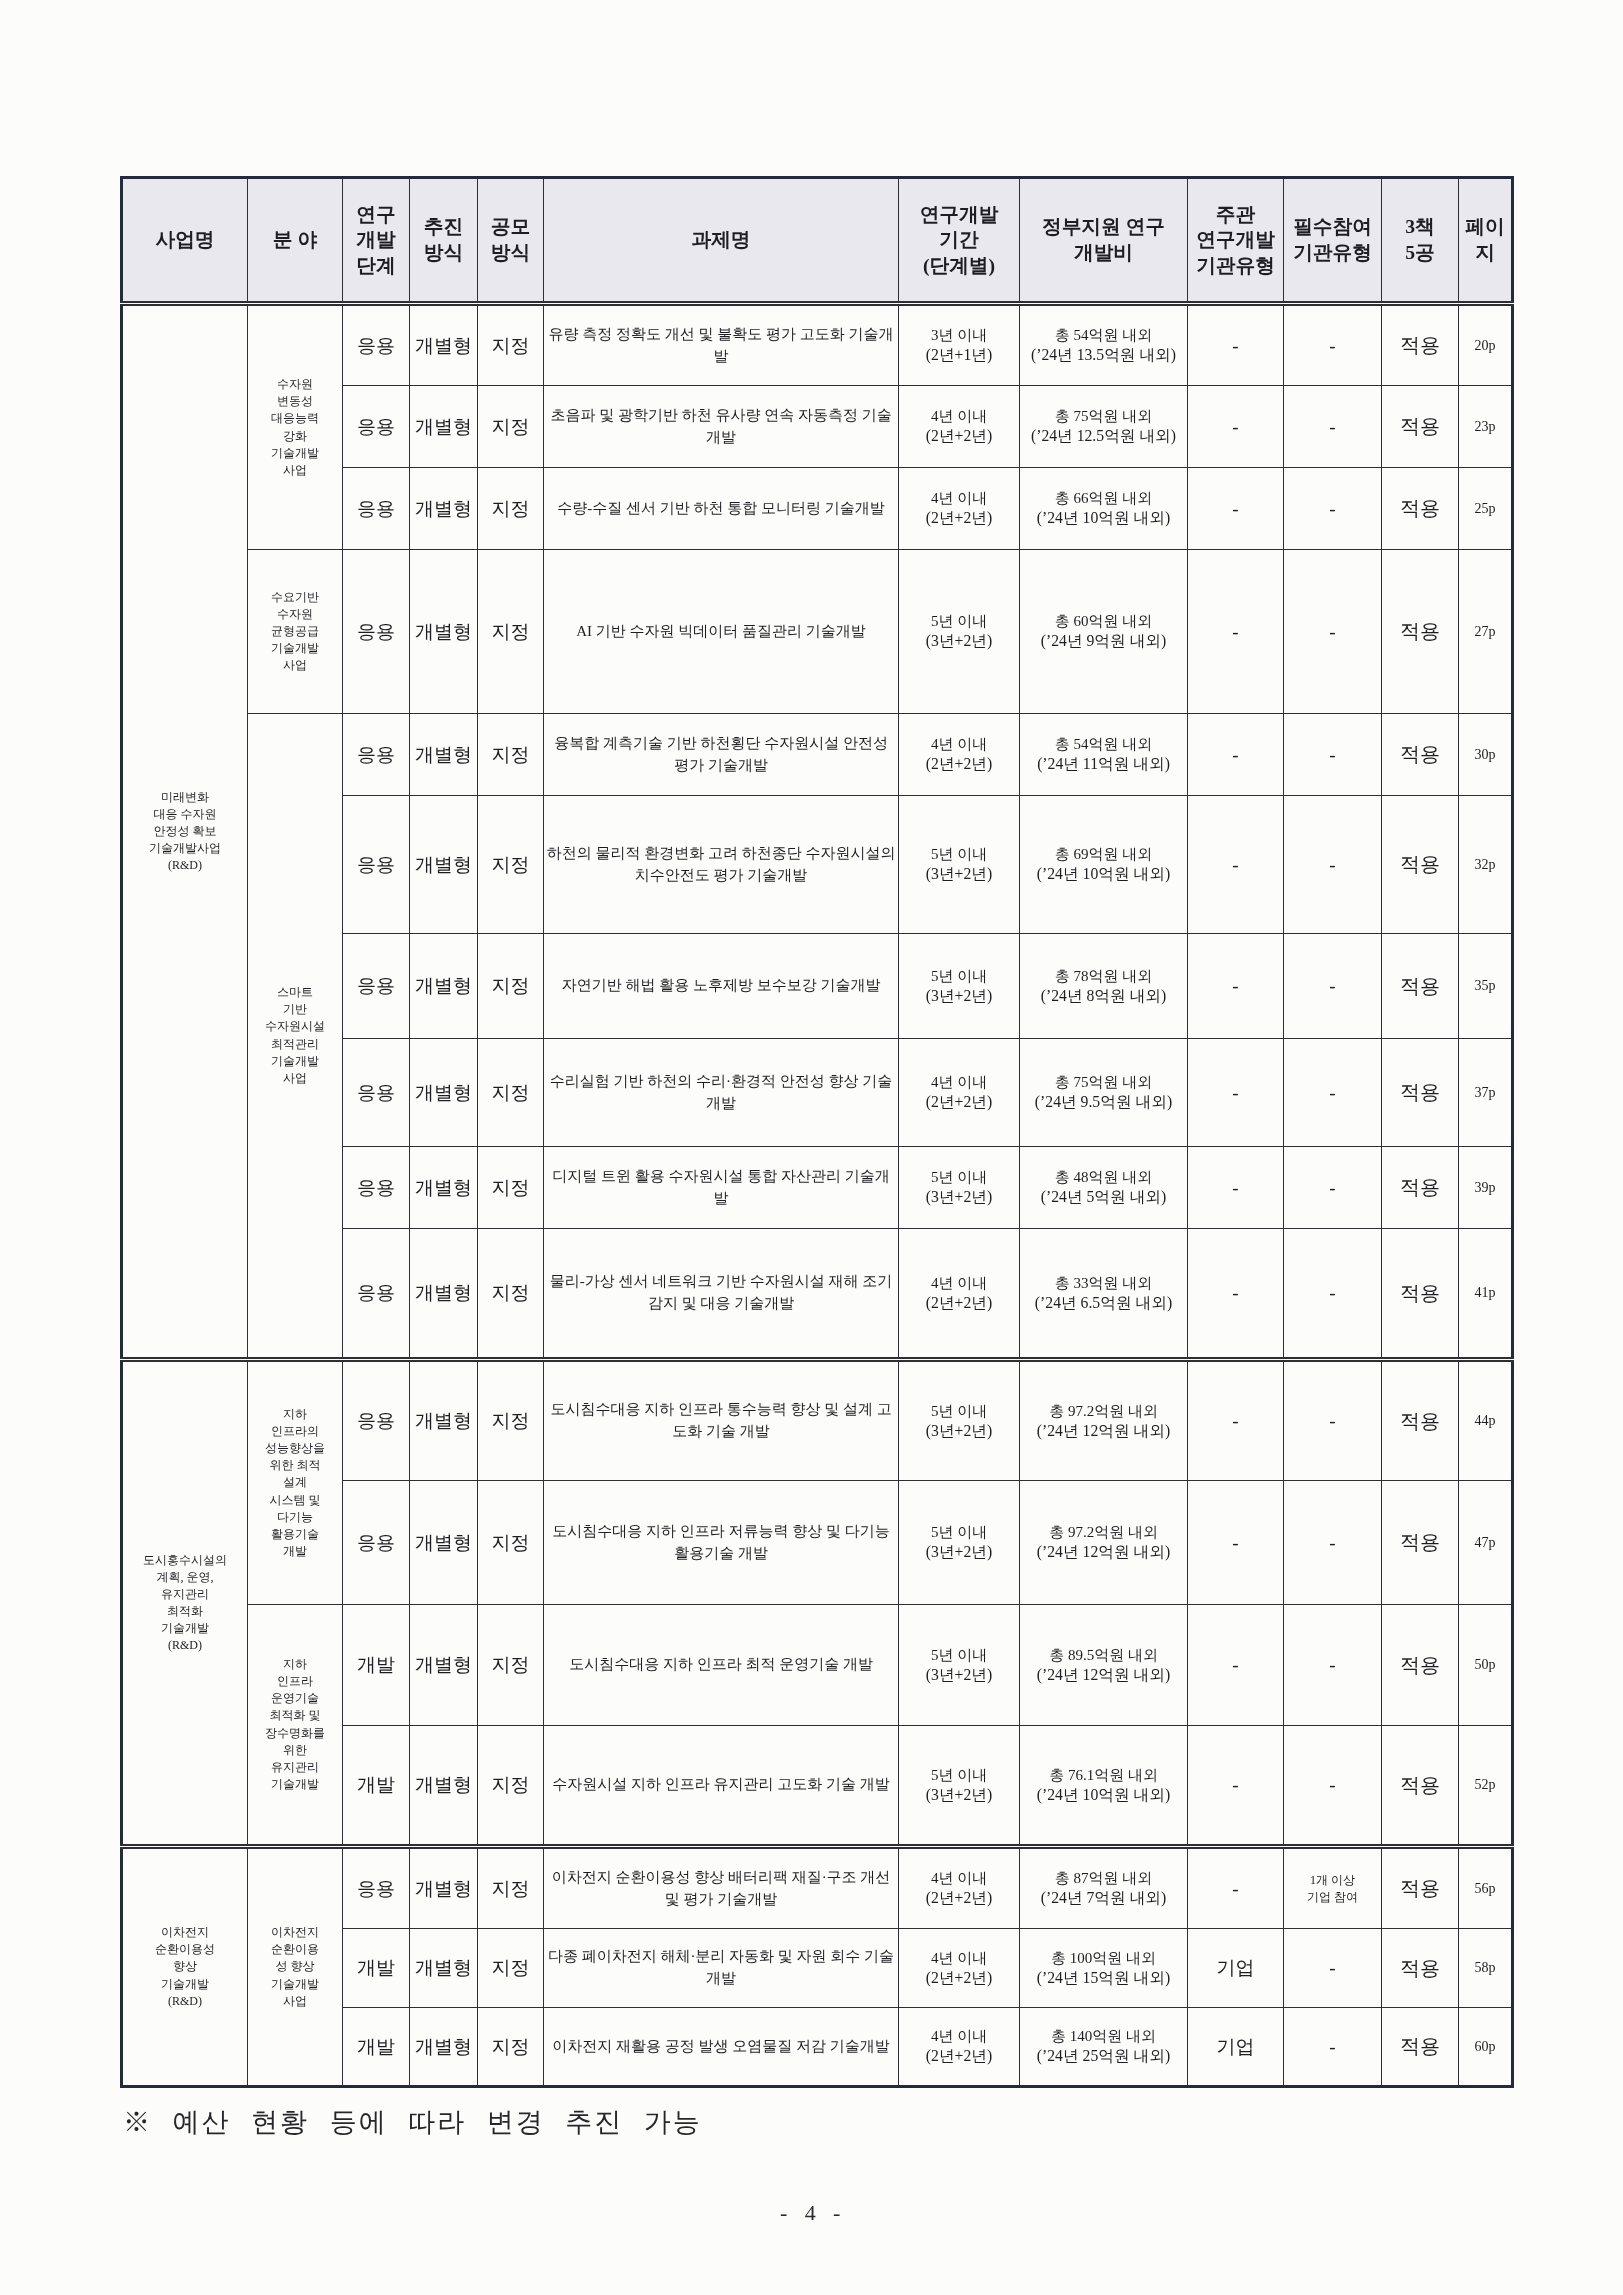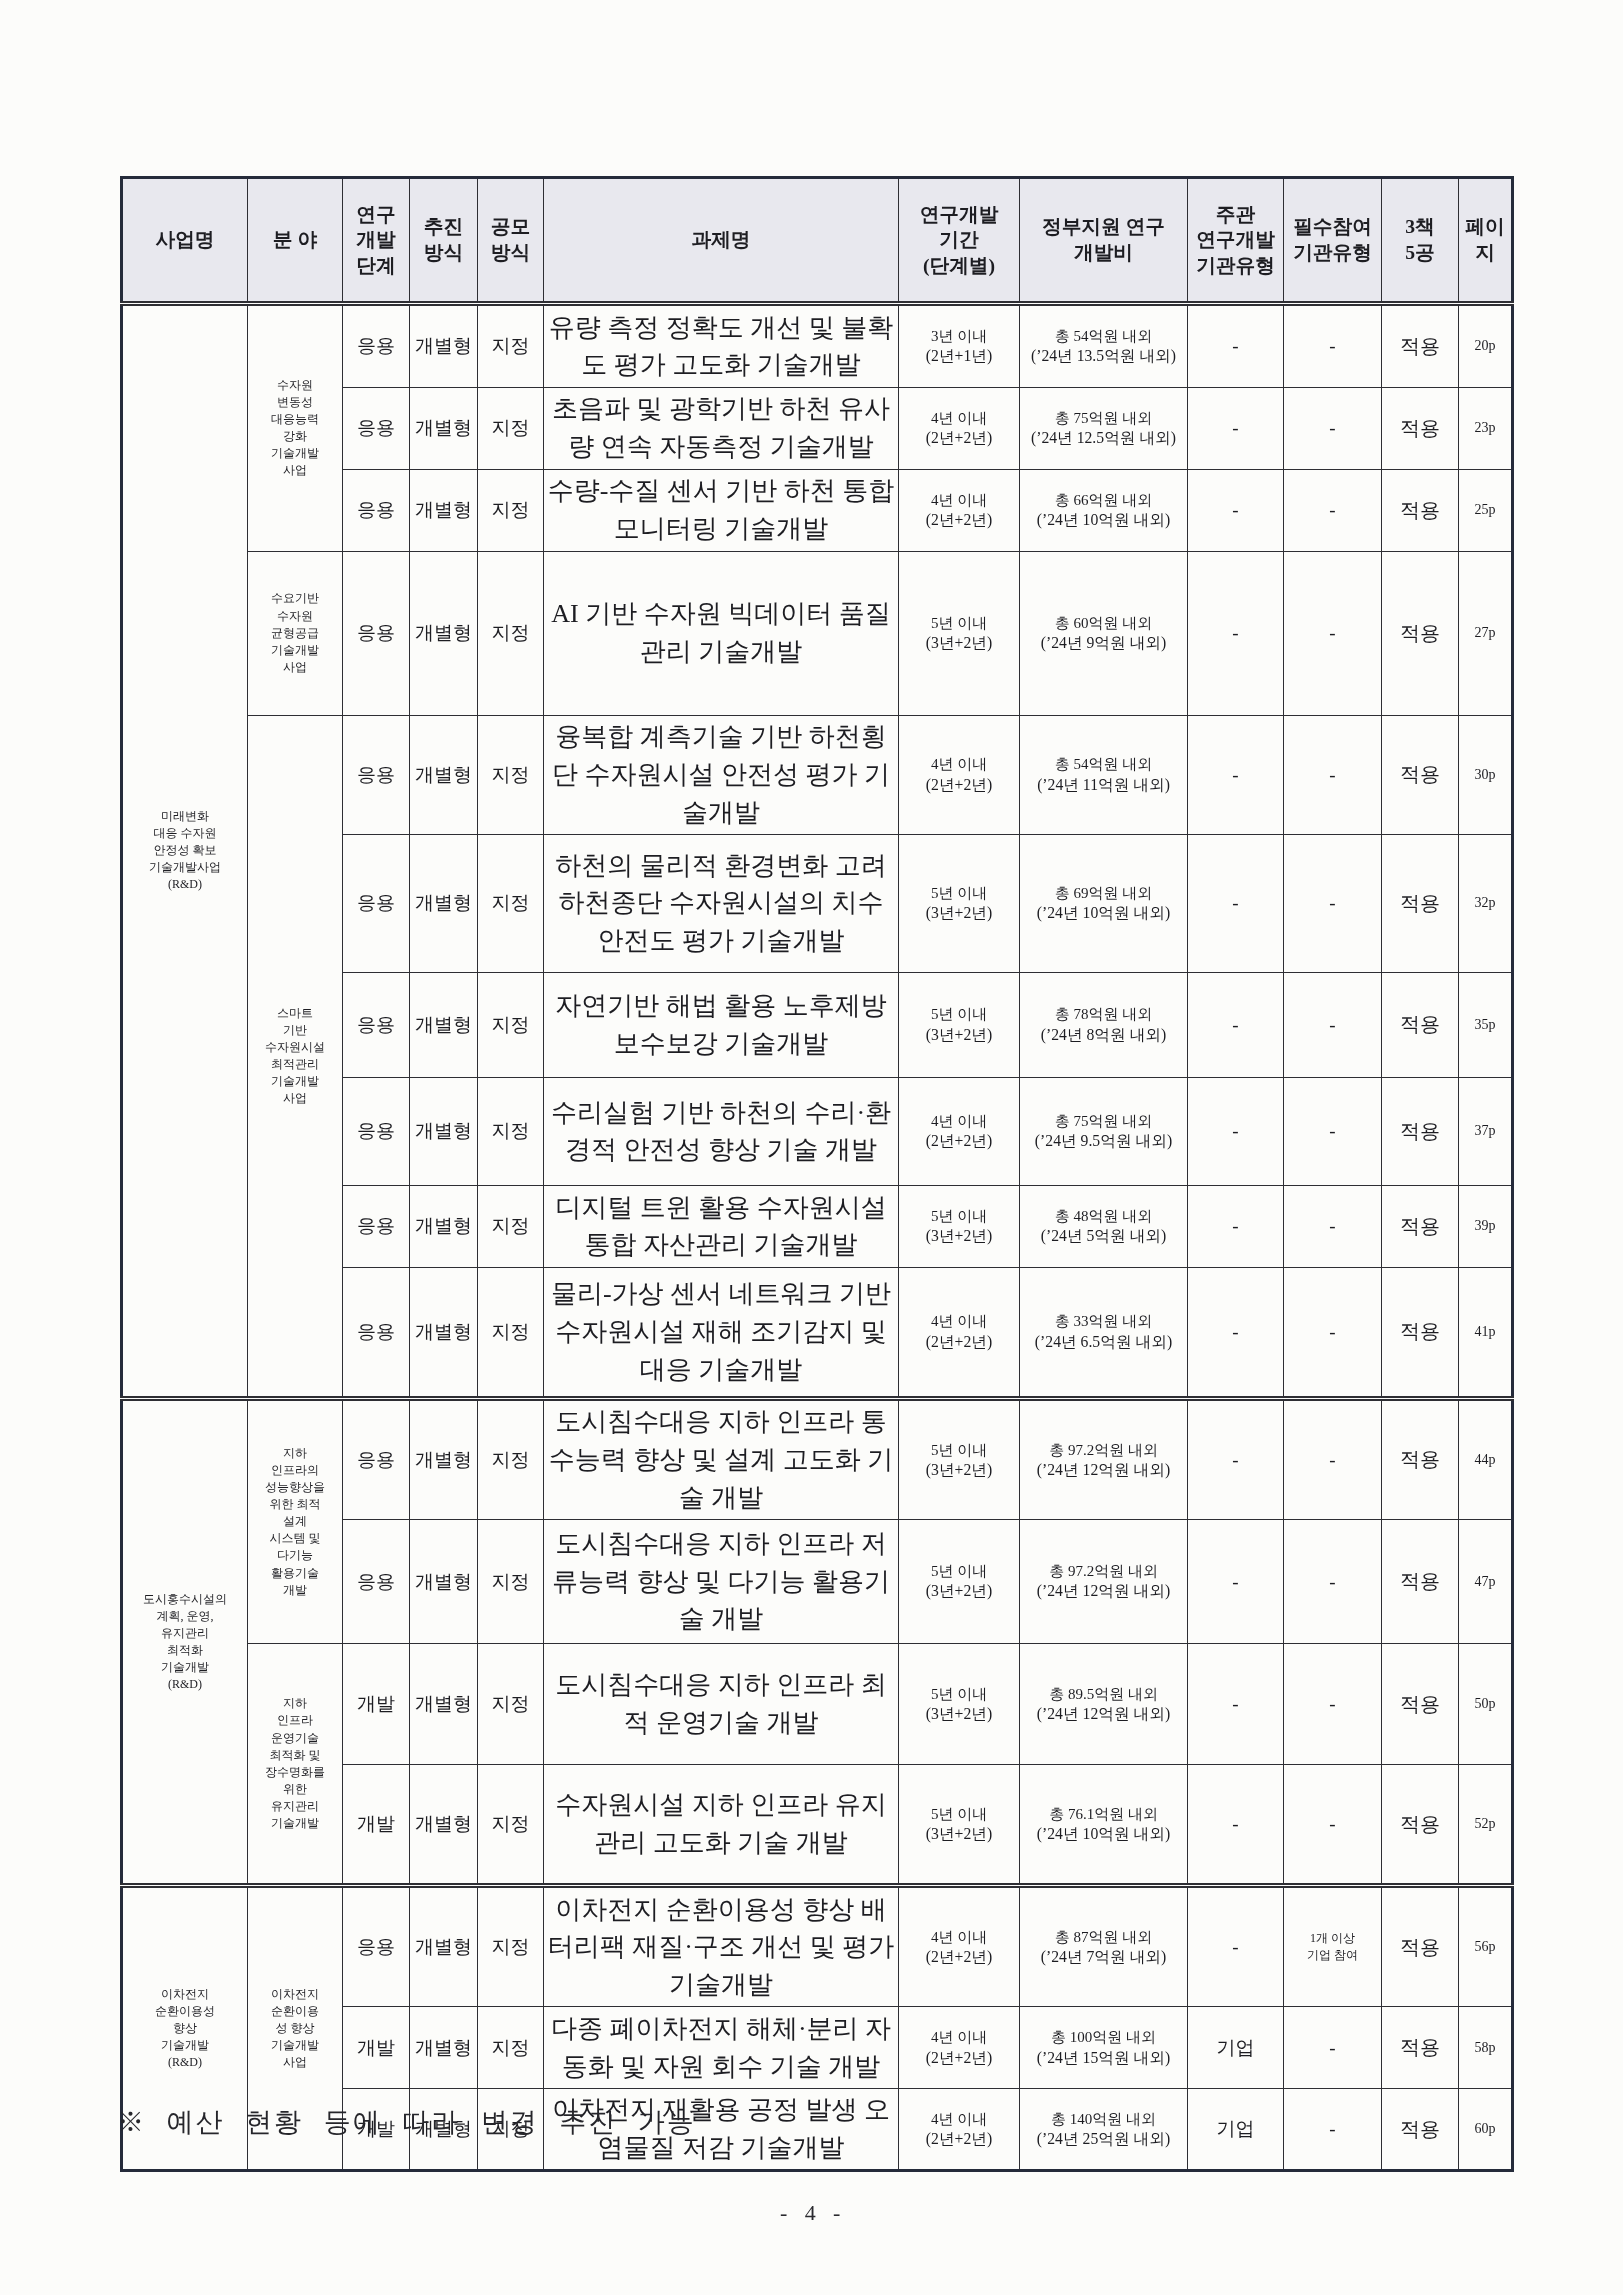--- a/index.html
+++ b/index.html
@@ -22,29 +22,29 @@
   }
   table.grid th{
     background:#e8e8ee;
     font-weight:bold;font-size:19.7px;line-height:1.3;
     white-space:pre-line;
     border-bottom:5.9px double #2e2e33;
   }
   tr.section-start td{border-top:5.9px double #2e2e33;}
   .prog,.fld{white-space:pre-line;font-size:12px;line-height:1.42;}
   .plain{font-size:19px;}
-  .ttl{font-size:26px;line-height:1.45;padding:3.9px 6.6px;}
+  .ttl{font-size:15px;line-height:1.45;padding:3.9px 6.6px;}
   .main-line{font-size:15px;line-height:1.35;}
   .sub-line{font-size:15.7px;line-height:1.3;}
   .rule{font-size:20px;}
   .pg{font-size:14px;}
   .dash{font-size:19px;}
   .req{white-space:pre-line;font-size:12px;line-height:1.4;}
   .footnote{
-    position:absolute;left:117px;top:2104px;
+    position:absolute;left:123px;top:2104px;
     font-size:27px;letter-spacing:2px;word-spacing:11.8px;color:#26262b;
   }
   .pagenum{
     position:absolute;left:0;top:2200px;width:1623px;
     text-align:center;font-size:22px;letter-spacing:2.6px;word-spacing:6.6px;color:#2a2a2f;
   }
 </style>
 </head>
 <body>
 

